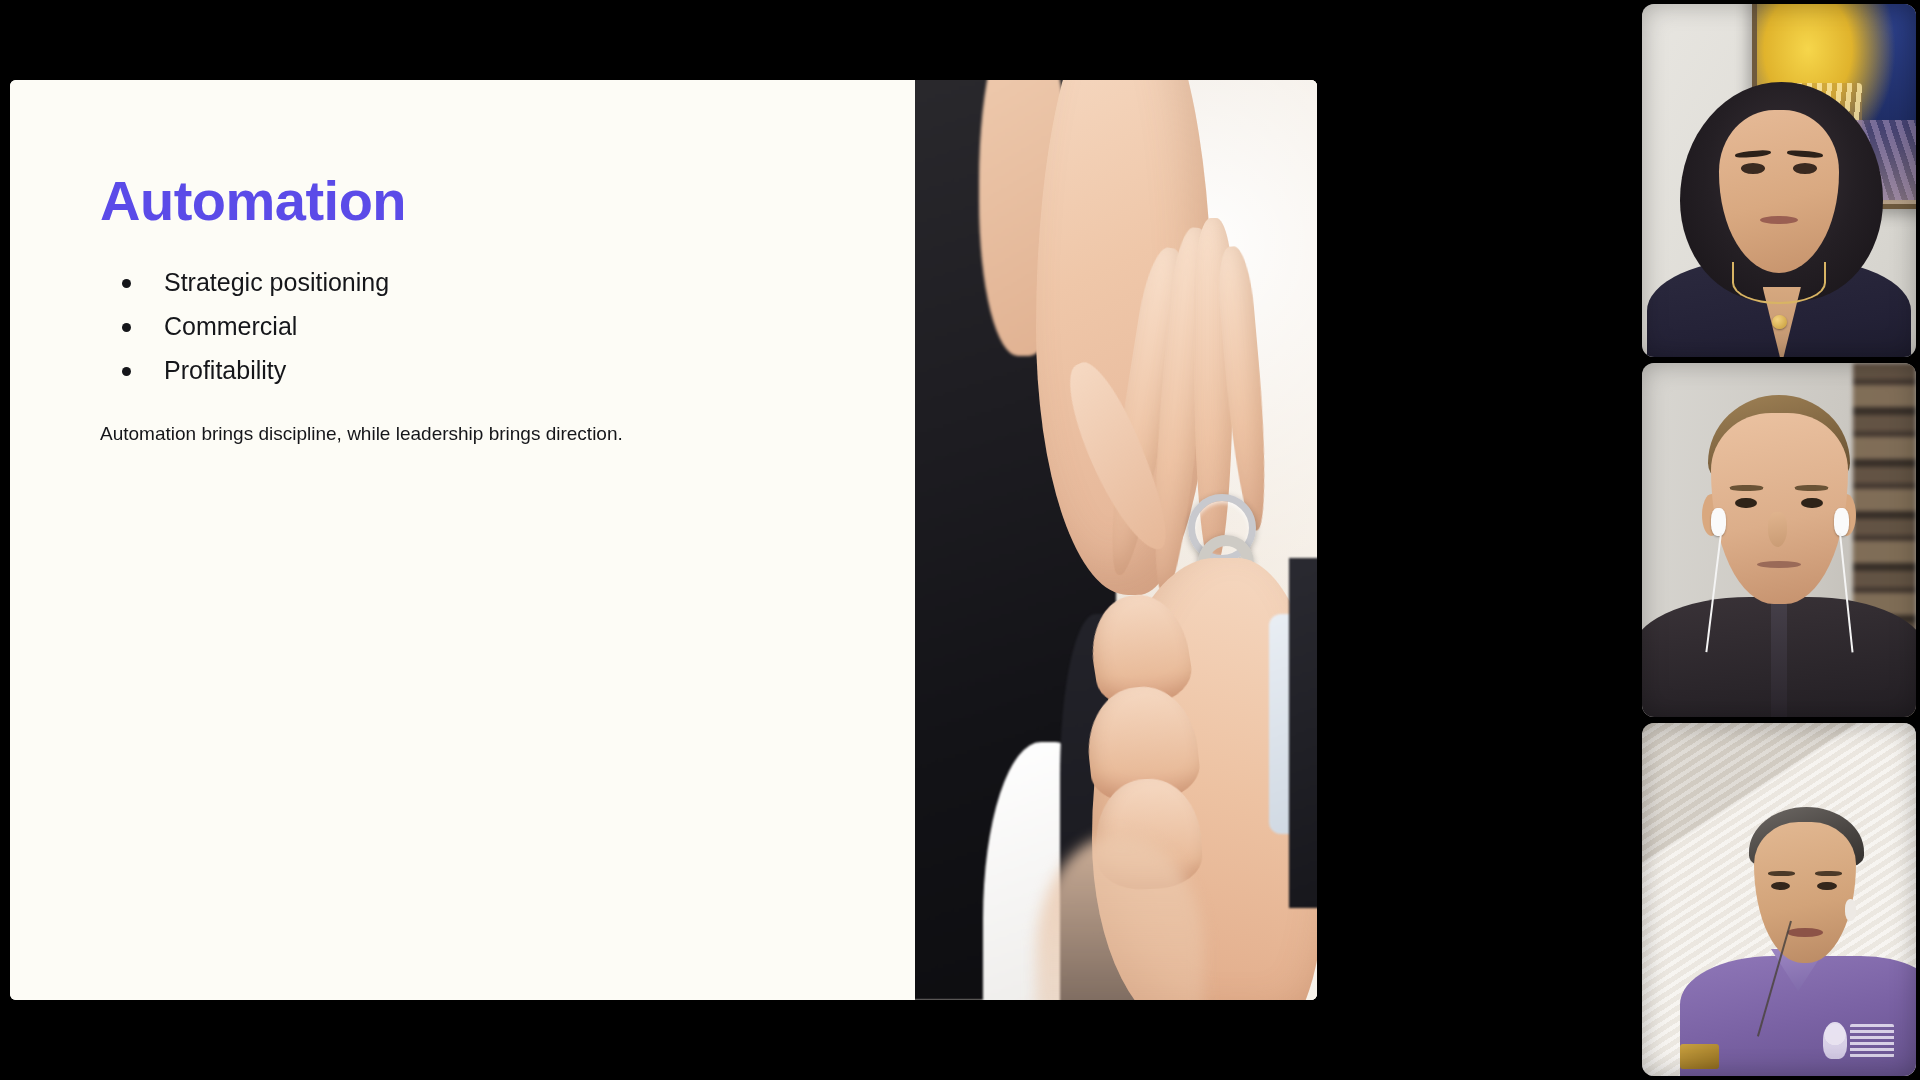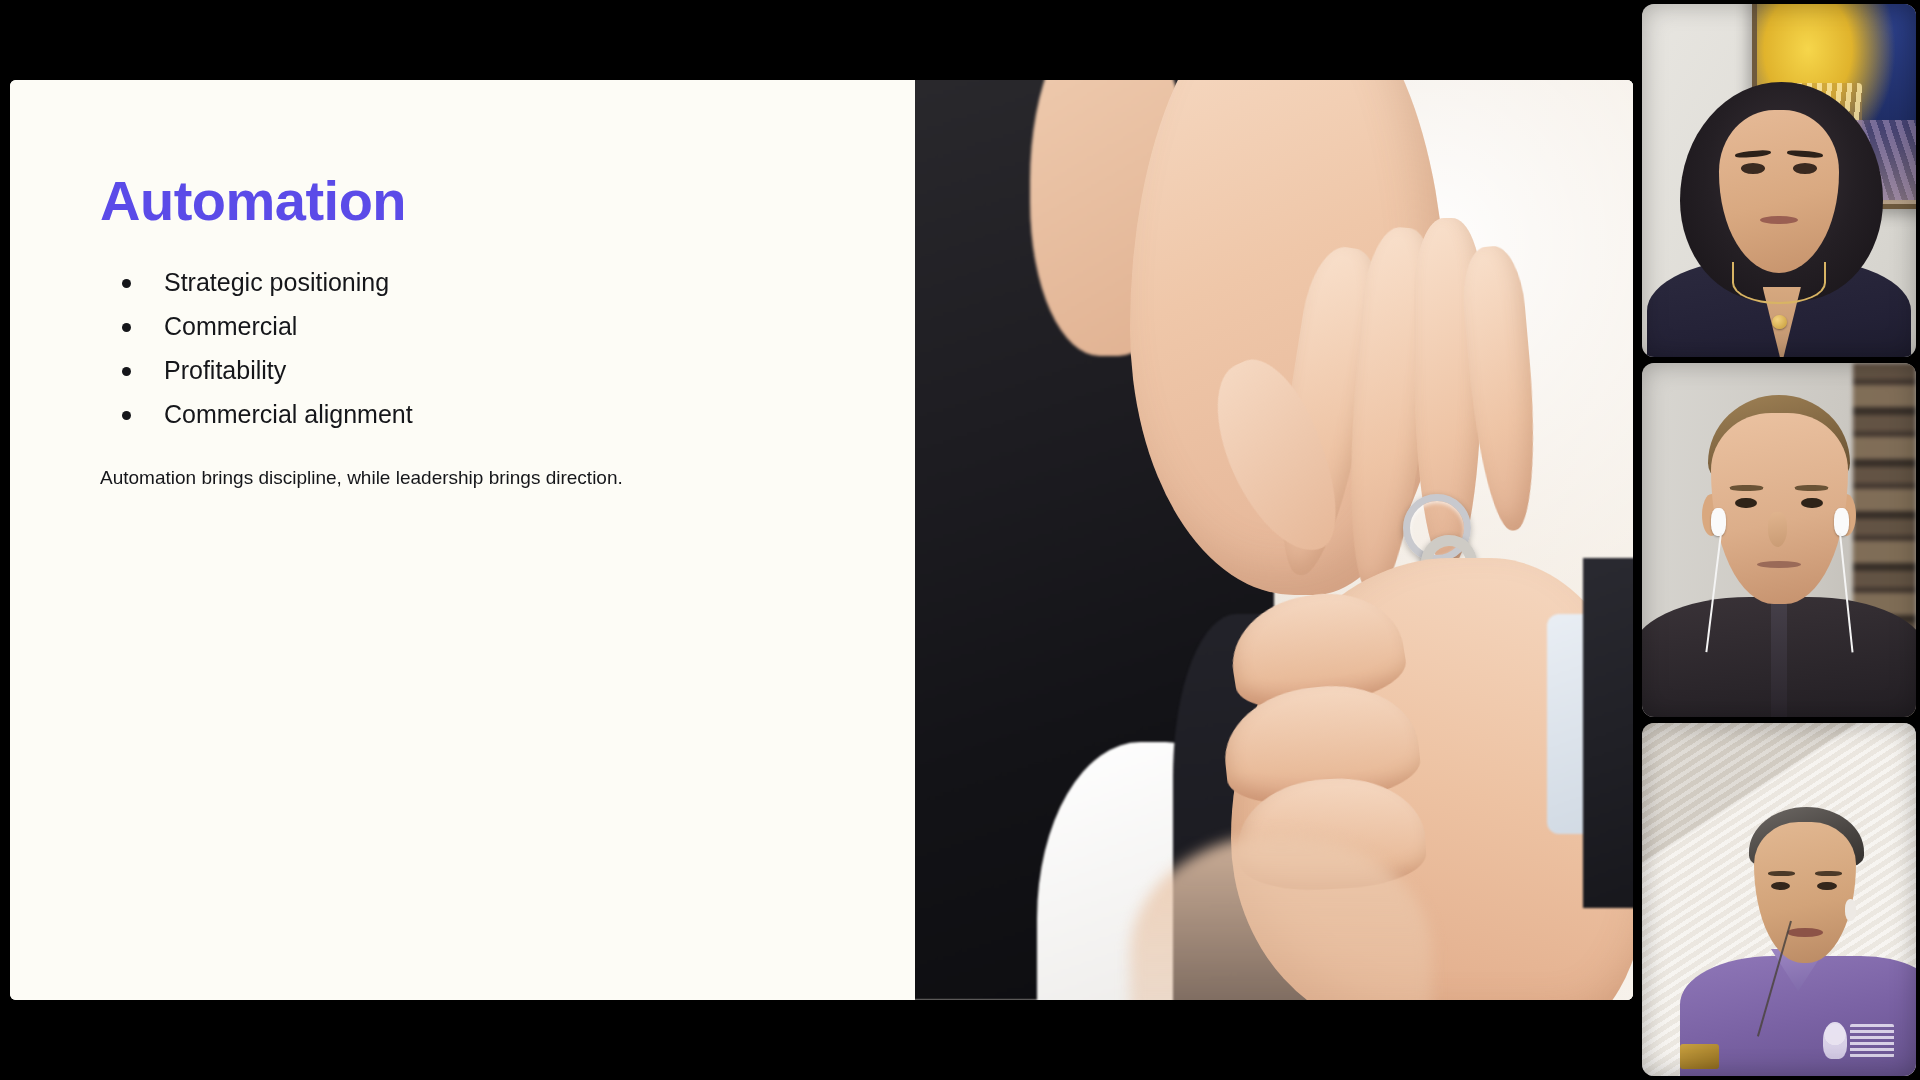--- a/index.html
+++ b/index.html
@@ -14,21 +14,21 @@
   #stage { position:relative; width:1920px; height:1080px; background:#000; }
 
   
   #share-region {
     position:absolute; left:0; top:0; width:1640px; height:1080px;
     background:#000;
     display:flex; align-items:center; justify-content:center;
   }
   #slide {
     position:absolute; left:10px; top:80px;
-    width:1623px; height:920px;
+    width:1307px; height:920px;
     border-radius:6px; overflow:hidden;
     display:flex;
     background:#FDFCF6;
   }
 
   
   .slide-text-pane {
     width:905px; flex:0 0 905px;
     background:#FDFCF6;
     padding:92px 0 0 90px;
@@ -433,24 +433,20 @@
             <span class="dot"></span>
             <span>Strategic positioning</span>
           </li>
           <li>
             <span class="dot"></span>
             <span>Commercial</span>
           </li>
           <li>
             <span class="dot"></span>
             <span>Profitability</span>
-          </li>
-          <li>
-            <span class="dot"></span>
-            <span>Commercial alignment</span>
           </li>
         </ul>
 
         <p class="slide-para">Automation brings discipline, while leadership brings direction.</p>
       </div>
 
       <div class="slide-photo-pane">
         <div class="ph-bg"></div>
         <div class="ph-torso"></div>
         <div class="ph-neck"></div>

